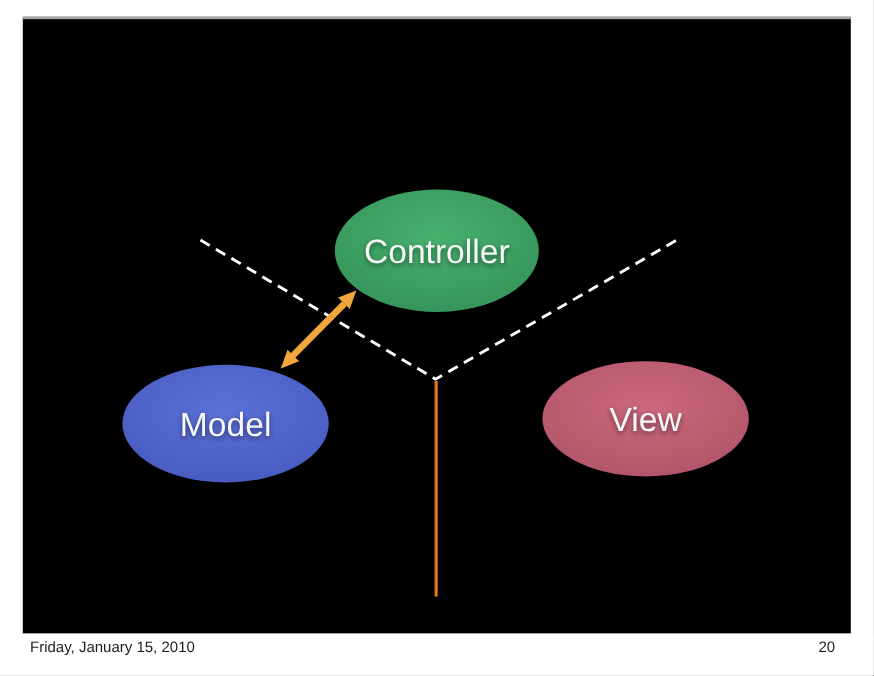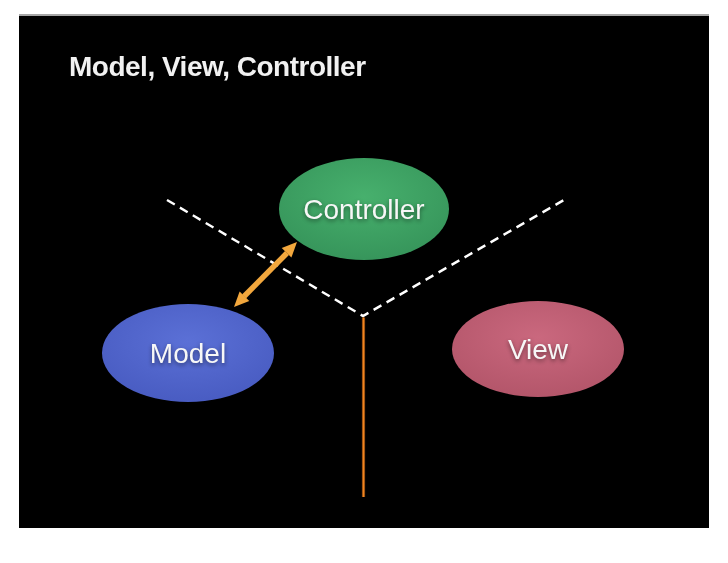--- a/index.html
+++ b/index.html
@@ -53,17 +53,20 @@
 
       <ellipse cx="345" cy="193" rx="85" ry="51" fill="url(#grad-controller)"></ellipse>
       <ellipse cx="169" cy="337" rx="86" ry="49" fill="url(#grad-model)"></ellipse>
       <ellipse cx="519" cy="333" rx="86" ry="48" fill="url(#grad-view)"></ellipse>
 
       <text class="node-label" x="345" y="203">Controller</text>
       <text class="node-label" x="169" y="347">Model</text>
       <text class="node-label" x="519" y="343">View</text>
     </svg>
 
-    <h1 class="slide-title">Model, View, Controller</h1>
   </div>
 
+  <div class="footer">
+    <span class="footer-date">Friday, January 15, 2010</span>
+    <span class="page-number">20</span>
+  </div>
 
 </div>
 
 </body></html>

